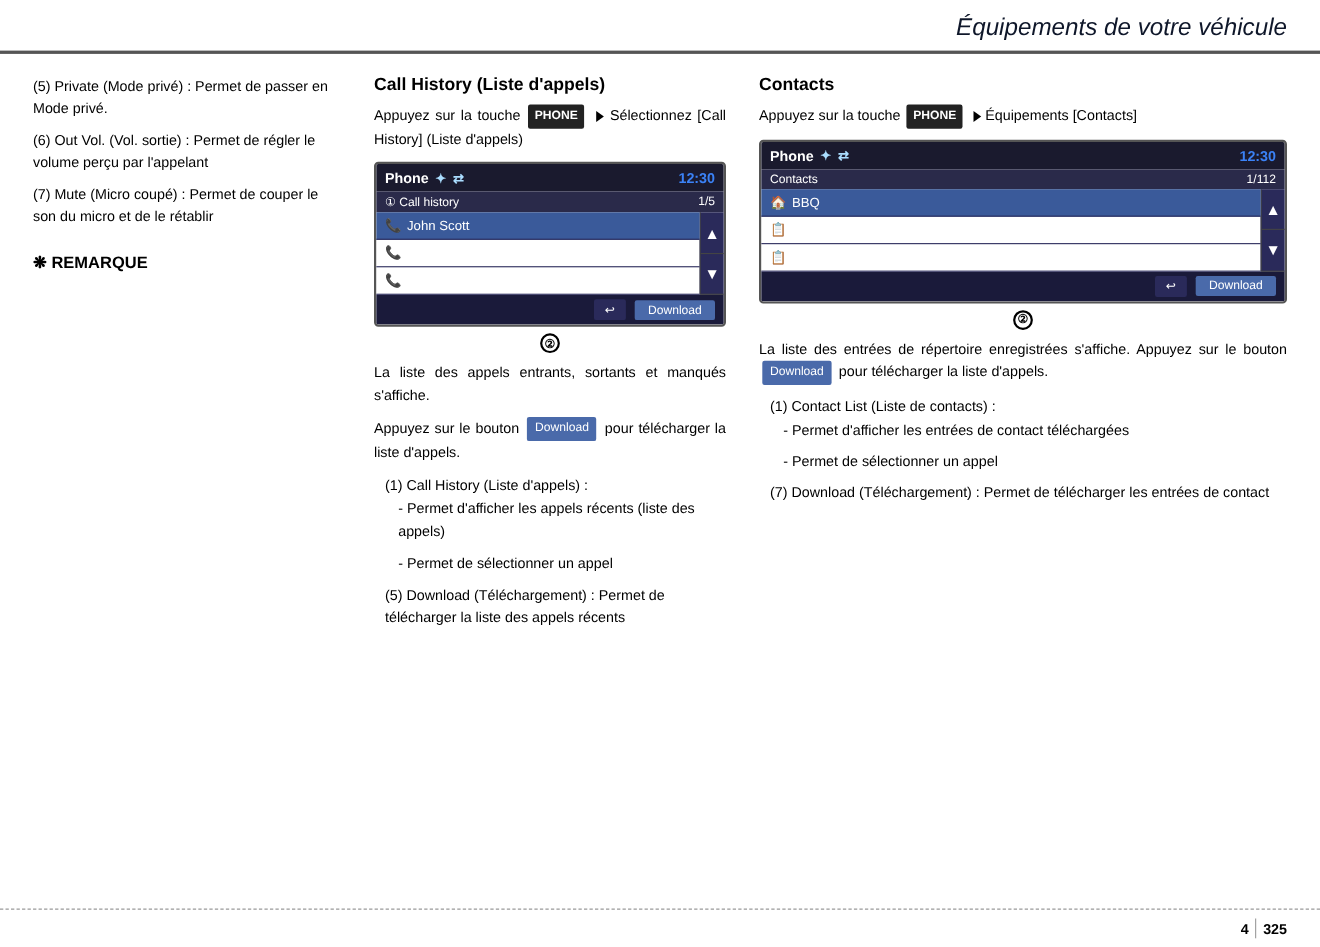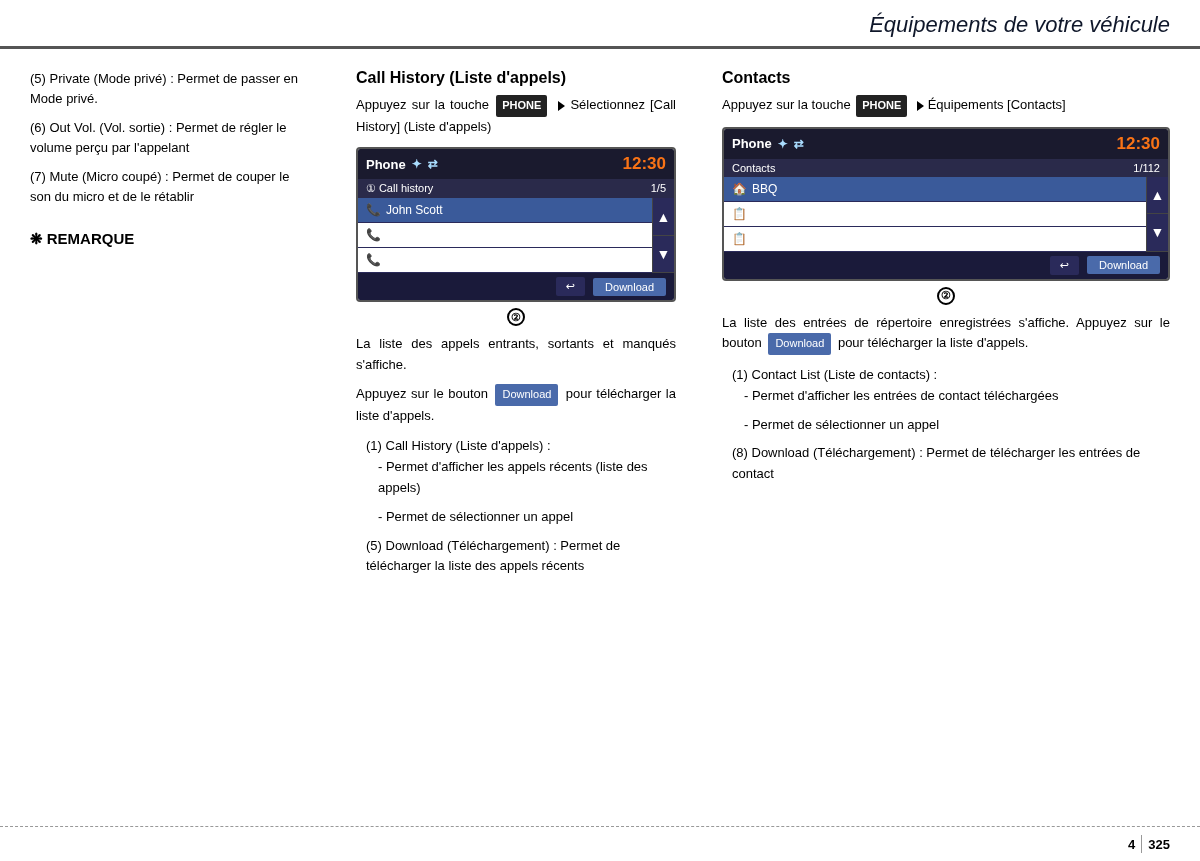--- a/index.html
+++ b/index.html
@@ -27,21 +27,21 @@
       font-style: italic;
       font-weight: normal;
       color: #0f172a;
     }
 
     
     .main-content {
       display: flex;
       flex-direction: row;
       padding: 20px 30px 20px 30px;
-      gap: 16px;
+      gap: 0;
     }
 
     
     .left-col {
       width: 290px;
       flex-shrink: 0;
       padding-right: 20px;
     }
 
     .left-list {
@@ -149,22 +149,22 @@
     }
     .screen-header .bt-icon {
       font-size: 12px;
       color: #adf;
     }
     .screen-header .phone-icon {
       font-size: 12px;
       color: #adf;
     }
     .screen-header .time {
-      font-size: 17px;
-      color: #f97316;
+      font-size: 13px;
+      color: #3b82f6;
     }
 
     .phone-screen .screen-subheader {
       background: #2a2a4a;
       color: #fff;
       display: flex;
       justify-content: space-between;
       padding: 3px 8px;
       font-size: 11px;
     }
@@ -475,21 +475,21 @@
 
     <ul class="section-list">
       <li>
         (1) Contact List (Liste de contacts) :
         <ul class="sub-list">
           <li>Permet d'afficher les entrées de contact téléchargées</li>
           <li>Permet de sélectionner un appel</li>
         </ul>
       </li>
       <li>
-        (8) Download (Téléchargement) : Permet de télécharger les entrées de contact
+        (7) Download (Téléchargement) : Permet de télécharger les entrées de contact
       </li>
     </ul>
   </div>
 
 </div>
 
 <div class="page-footer">
   <div class="page-num">
     <span>4</span>
     <span class="divider-v"></span>

